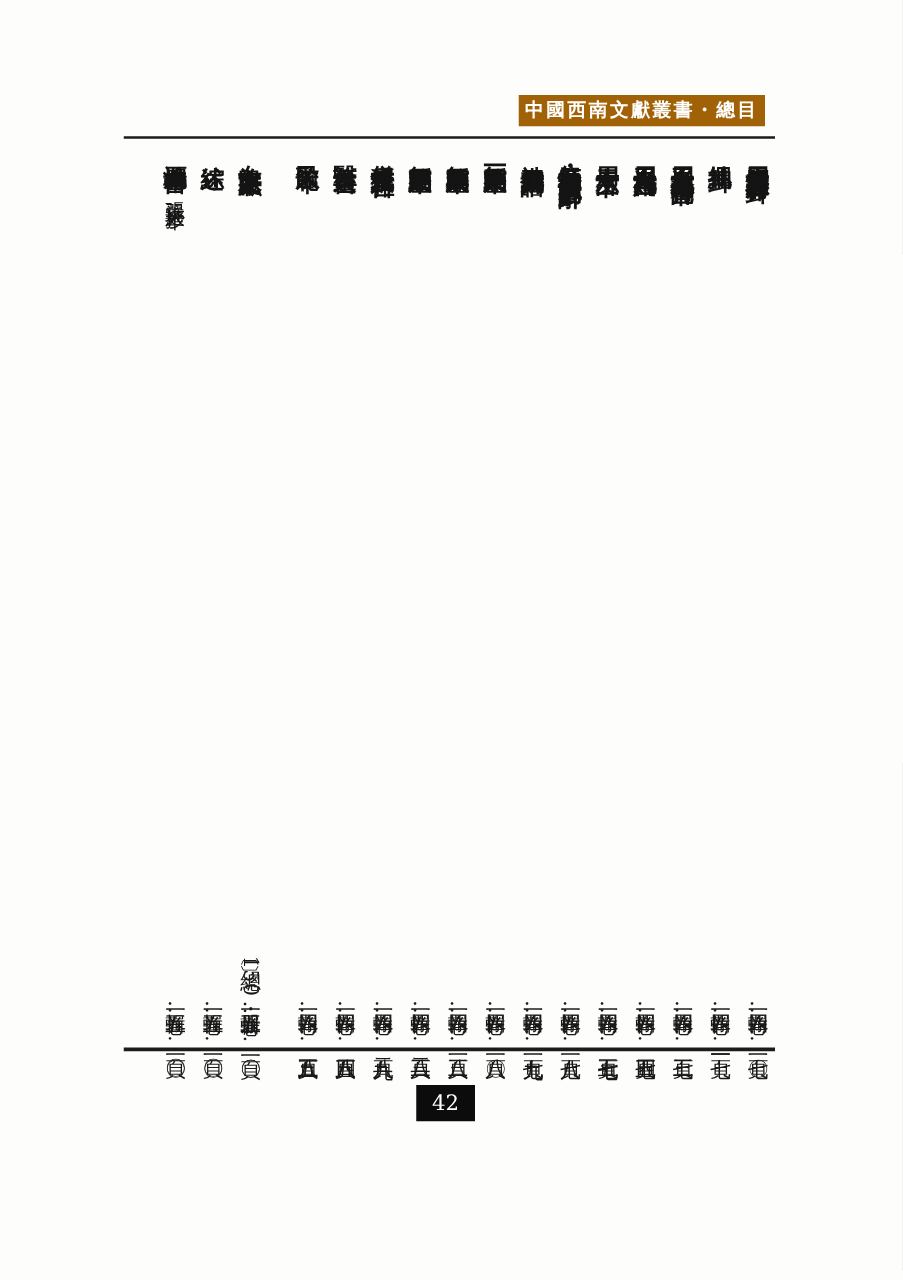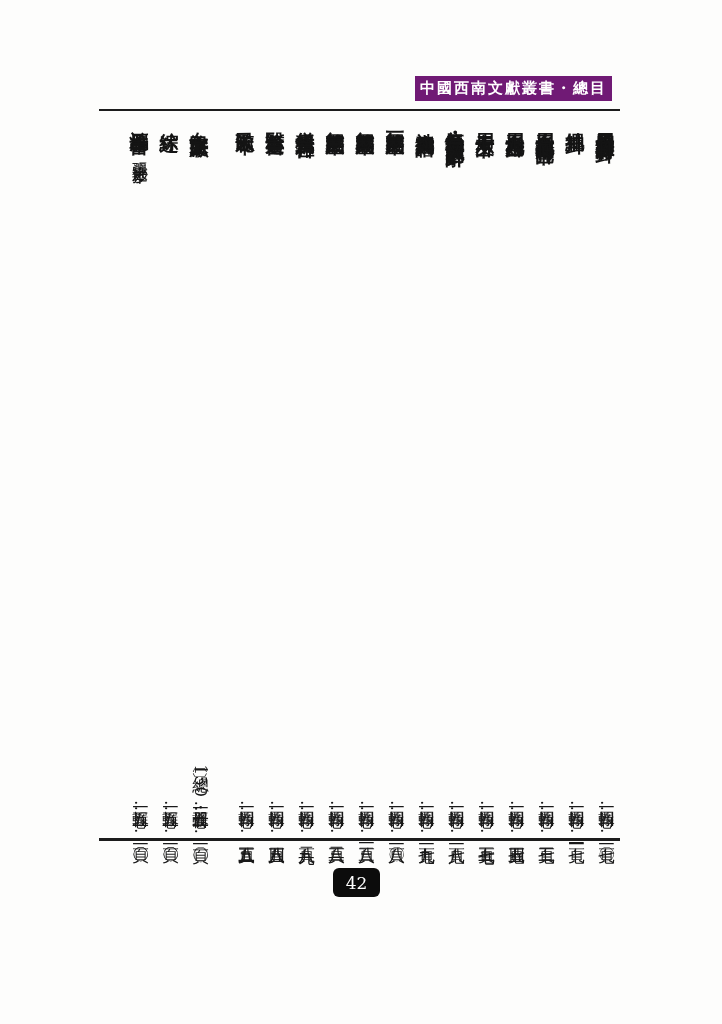--- a/index.html
+++ b/index.html
@@ -14,21 +14,21 @@
     height: 1024px;
     background: #fdfdfc;
     overflow: hidden;
   }
   .header-box {
     position: absolute;
     left: 415px;
     top: 76px;
     width: 197px;
     height: 25px;
-    background: #701a75;
+    background: #a16207;
     color: #ffffff;
     display: flex;
     align-items: center;
     justify-content: center;
     font-size: 15px;
     font-weight: bold;
     letter-spacing: 2px;
     white-space: nowrap;
     text-align: center;
   }
@@ -85,21 +85,20 @@
     left: 333px;
     top: 868px;
     width: 47px;
     height: 29px;
     background: #0c0c0c;
     color: #ffffff;
     display: flex;
     align-items: center;
     justify-content: center;
     font-size: 17px;
-    border-radius: 6px;
   }
 </style>
 </head>
 <body>
 
 <div class="page">
 
   <div class="header-box">中國西南文獻叢書・總目</div>
 
   <div class="rule top-rule"></div>

